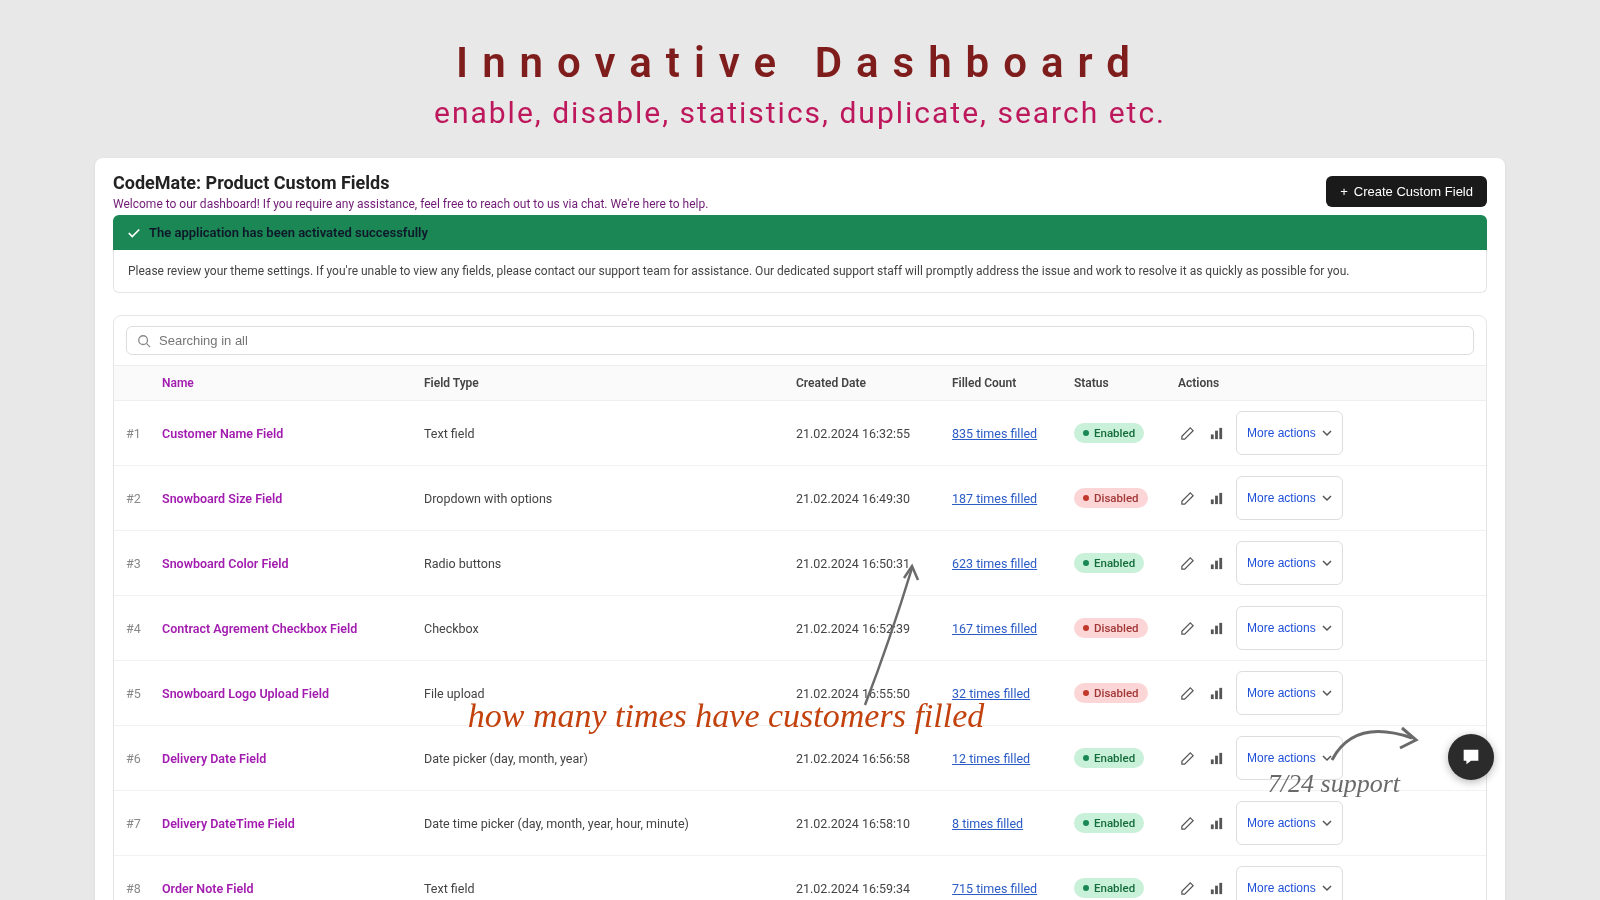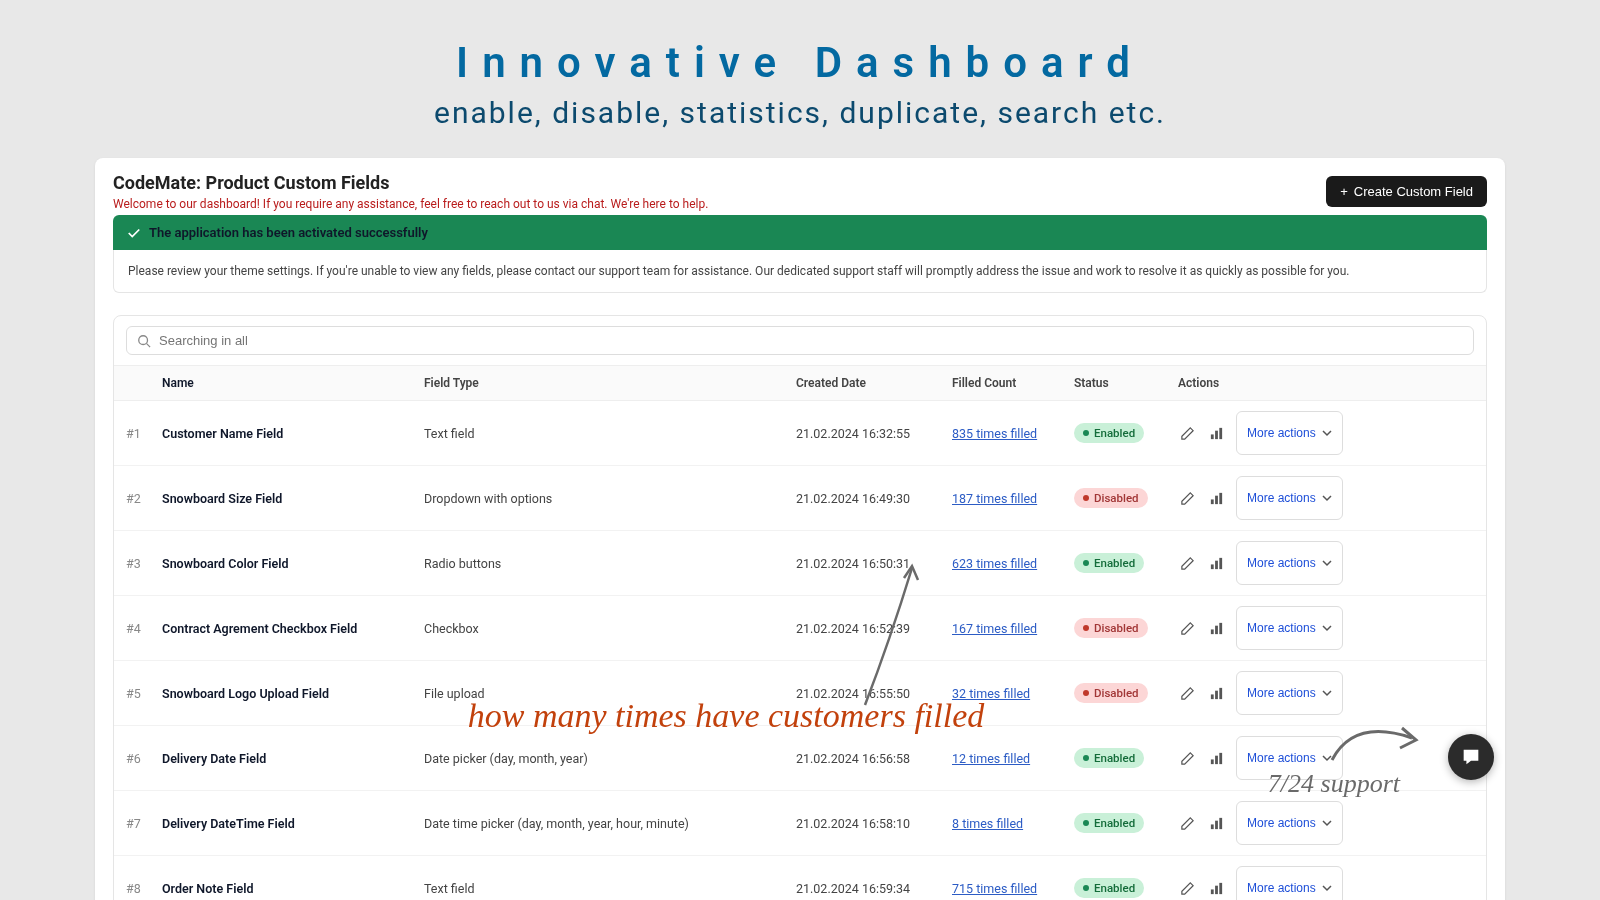--- a/index.html
+++ b/index.html
@@ -1,35 +1,35 @@
 <!DOCTYPE html>
 <html><head>
 <meta charset="utf-8">
 <style>
 * { margin: 0; padding: 0; box-sizing: border-box; }
 body { font-family: -apple-system, BlinkMacSystemFont, "Segoe UI", Roboto, sans-serif; background: #e8e8e8; width: 1600px; height: 900px; overflow: hidden; position: relative; }
-.hero-title { text-align: center; font-size: 42px; font-weight: 600; color: #0369a1; letter-spacing: 14px; margin-top: 38px; }
-.hero-subtitle { text-align: center; font-size: 30px; color: #0c4a6e; margin-top: 8px; letter-spacing: 2px; }
+.hero-title { text-align: center; font-size: 42px; font-weight: 600; color: #7f1d1d; letter-spacing: 14px; margin-top: 38px; }
+.hero-subtitle { text-align: center; font-size: 30px; color: #be185d; margin-top: 8px; letter-spacing: 2px; }
 .app-panel { background: #fff; margin: 28px 95px 0 95px; border-radius: 8px; padding: 14px 18px 18px 18px; box-shadow: 0 1px 3px rgba(0,0,0,0.08); }
 .app-header { display: flex; justify-content: space-between; align-items: center; }
 .app-title { font-size: 18px; font-weight: 700; color: #222; }
-.app-welcome { font-size: 12px; color: #b91c1c; margin-top: 4px; }
+.app-welcome { font-size: 12px; color: #701a75; margin-top: 4px; }
 .btn-black { background: #1a1a1a; color: #fff; border: none; border-radius: 6px; padding: 8px 14px; font-size: 13px; font-weight: 500; cursor: pointer; display: inline-flex; align-items: center; gap: 6px; }
 .btn-black.small { padding: 6px 12px; font-size: 12px; }
 .alert-success { background: #1a8754; color: #0f172a; border-radius: 6px 6px 0 0; padding: 10px 14px; margin-top: 4px; font-size: 13px; font-weight: 600; display: flex; align-items: center; gap: 8px; }
 .alert-body { background: #fff; border: 1px solid #e5e5e5; border-top: none; border-radius: 0 0 6px 6px; padding: 12px 14px; font-size: 12px; color: #444; line-height: 1.5; }
 .table-card { border: 1px solid #e5e5e5; border-radius: 8px; margin-top: 22px; overflow: hidden; }
 .search-row { padding: 10px 12px; border-bottom: 1px solid #eee; }
 .search-box { display: flex; align-items: center; border: 1px solid #ddd; border-radius: 6px; padding: 6px 10px; gap: 8px; }
 .search-box input { border: none; outline: none; font-size: 13px; flex: 1; color: #555; }
 .table-head { display: flex; padding: 10px 12px; font-size: 12px; font-weight: 600; color: #444; border-bottom: 1px solid #eee; background: #fafafa; }
 .table-row { display: flex; padding: 10px 12px; font-size: 12.5px; border-bottom: 1px solid #f2f2f2; align-items: center; }
 .table-row:last-child { border-bottom: none; }
 .col-idx { width: 36px; color: #888; }
-.col-name { width: 262px; font-weight: 600; color: #0f172a; }
+.col-name { width: 262px; font-weight: 600; color: #a21caf; }
 .col-type { width: 372px; color: #444; }
 .col-date { width: 156px; color: #444; }
 .col-count { width: 122px; }
 .col-count a { color: #2c5cc5; text-decoration: underline; cursor: pointer; }
 .col-status { width: 104px; }
 .col-actions { flex: 1; display: flex; align-items: center; gap: 10px; }
 .badge { display: inline-flex; align-items: center; gap: 5px; padding: 3px 9px; border-radius: 10px; font-size: 11.5px; font-weight: 500; justify-content: center; }
 .badge.enabled { background: #c9f0d8; color: #146c3a; }
 .badge.disabled { background: #fcd6d6; color: #a13636; }
 .badge-dot { width: 6px; height: 6px; border-radius: 50%; }

